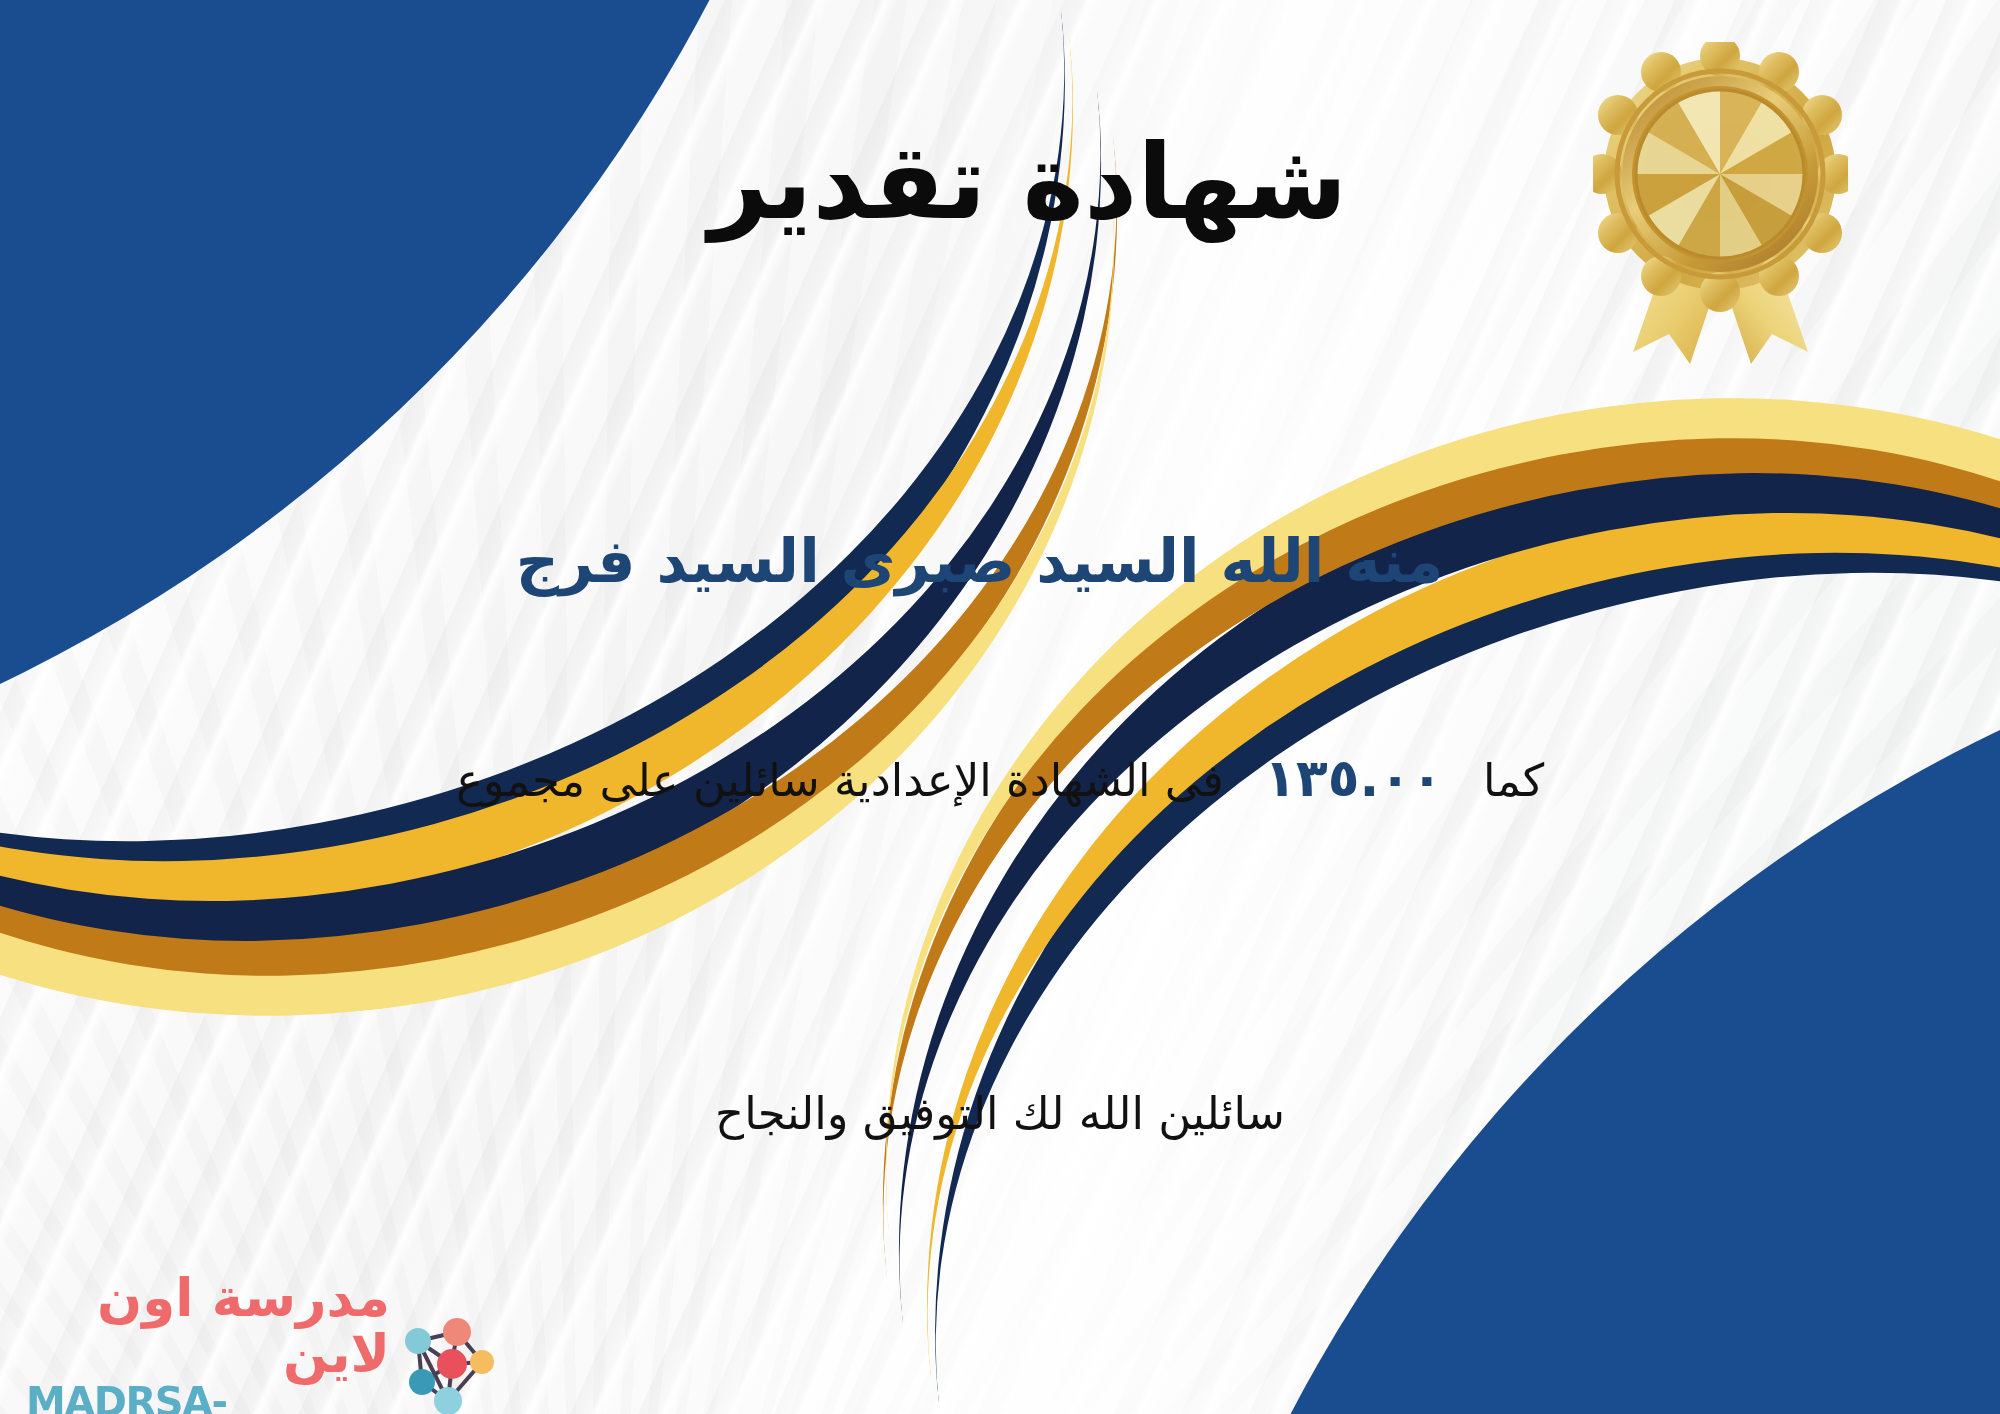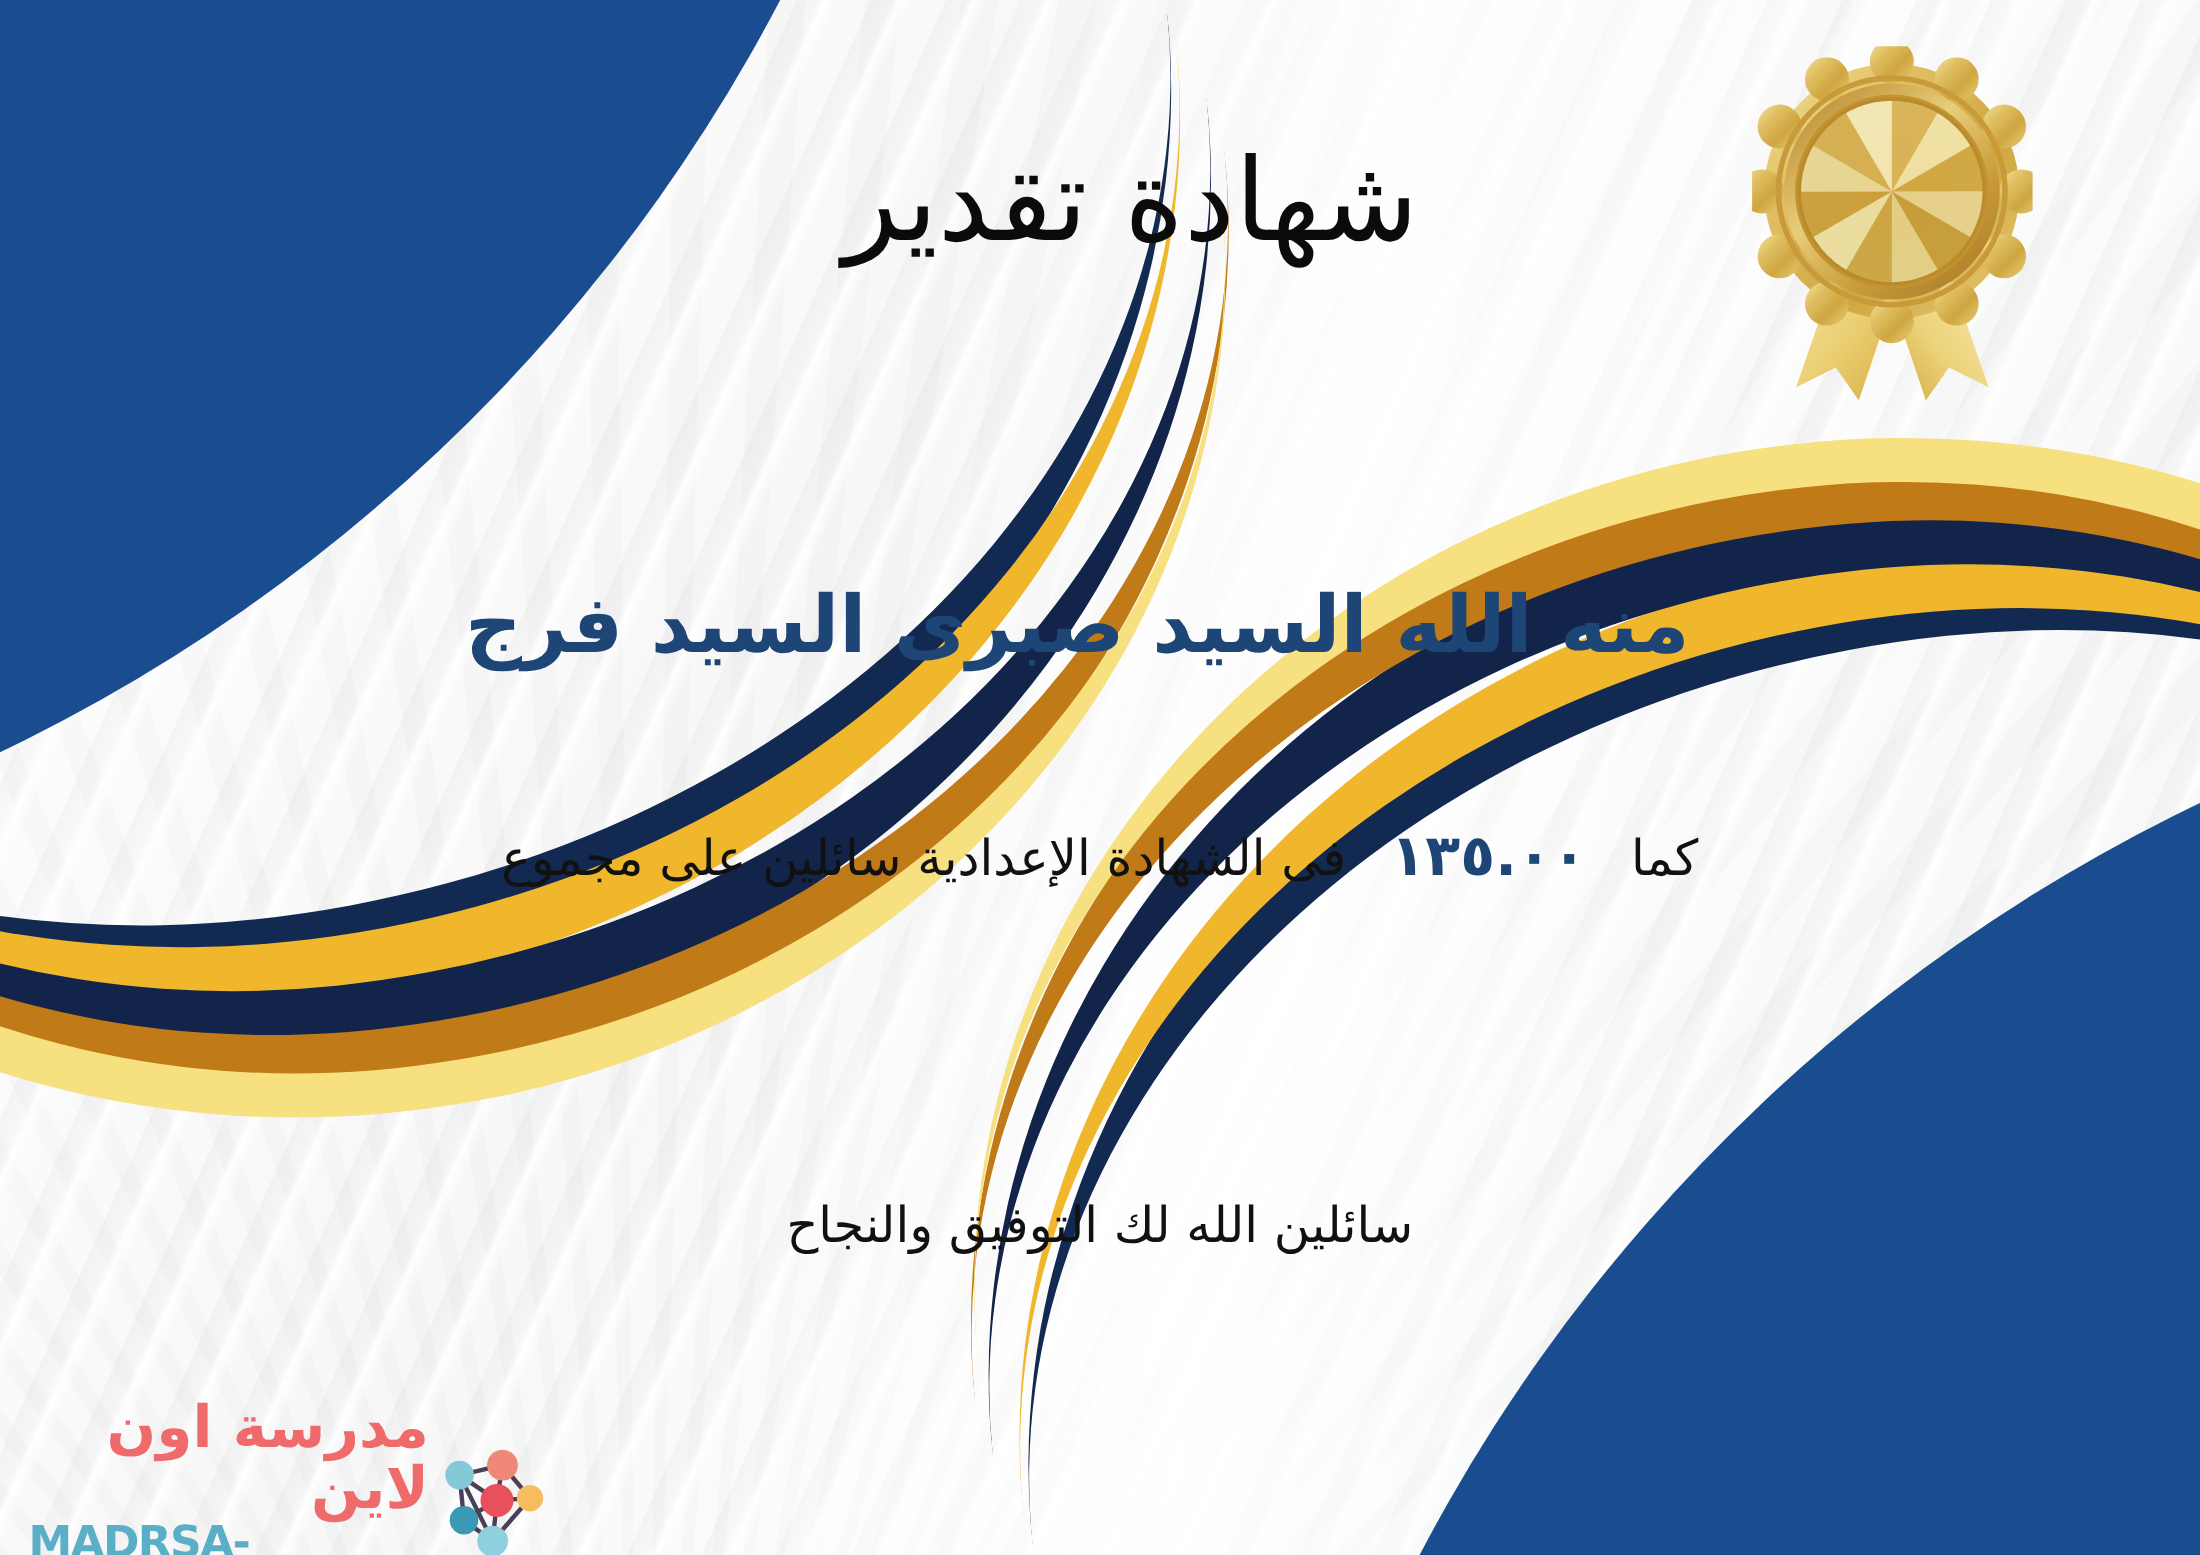--- a/index.html
+++ b/index.html
@@ -143,31 +143,31 @@
   
   .content{
     position:absolute;left:0;top:0;width:2000px;height:1414px;
     z-index:5;
   }
 
   .cert-title{
     position:absolute;top:128px;left:0;width:1716px;
     text-align:center;
     font-size:104px;line-height:1.05;
-    font-weight:400;
+    font-weight:700;
     color:#0b0b0b;
     letter-spacing:0px;
     padding-left:340px;
     box-sizing:border-box;
   }
 
   .recipient-name{
     position:absolute;top:527px;left:0;width:2000px;
     text-align:center;
-    font-size:72px;line-height:1.15;
+    font-size:60px;line-height:1.15;
     font-weight:700;
     color:#1d4576;
     padding-left:49px;padding-right:90px;
     box-sizing:border-box;
   }
 
   .body-block{
     position:absolute;top:742px;left:50px;width:1900px;
     text-align:center;
     font-size:45px;line-height:1.42;

